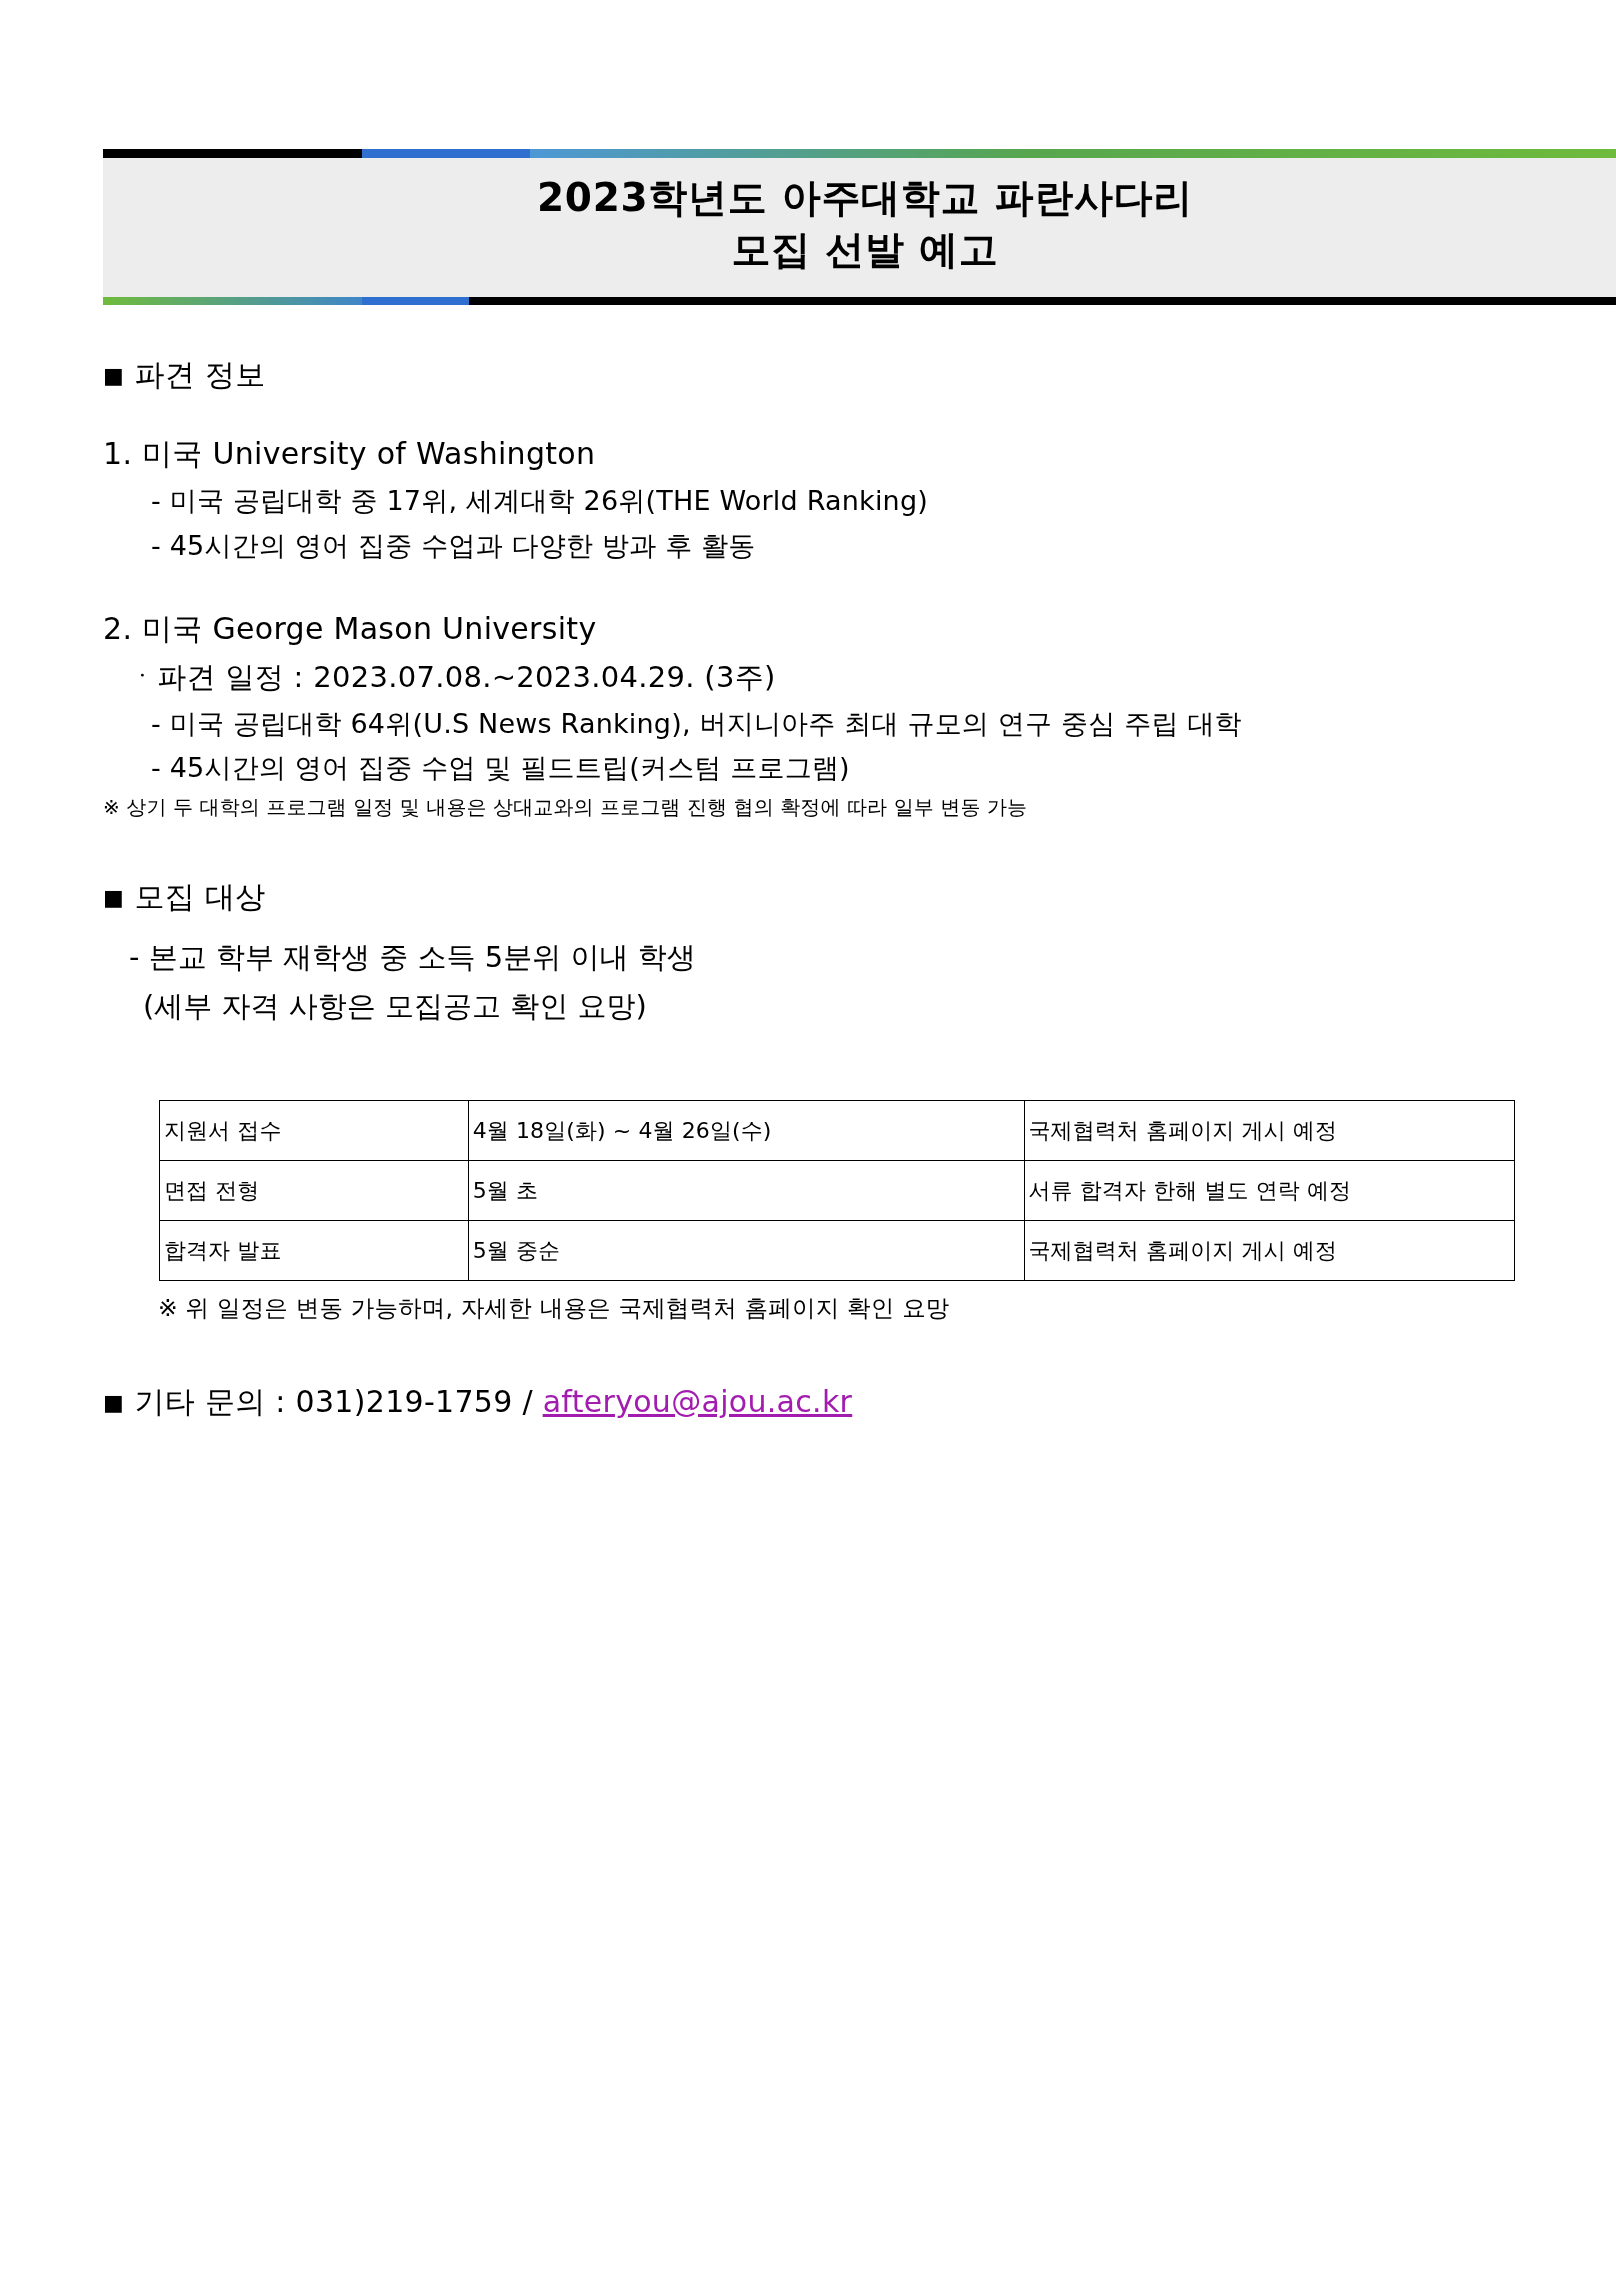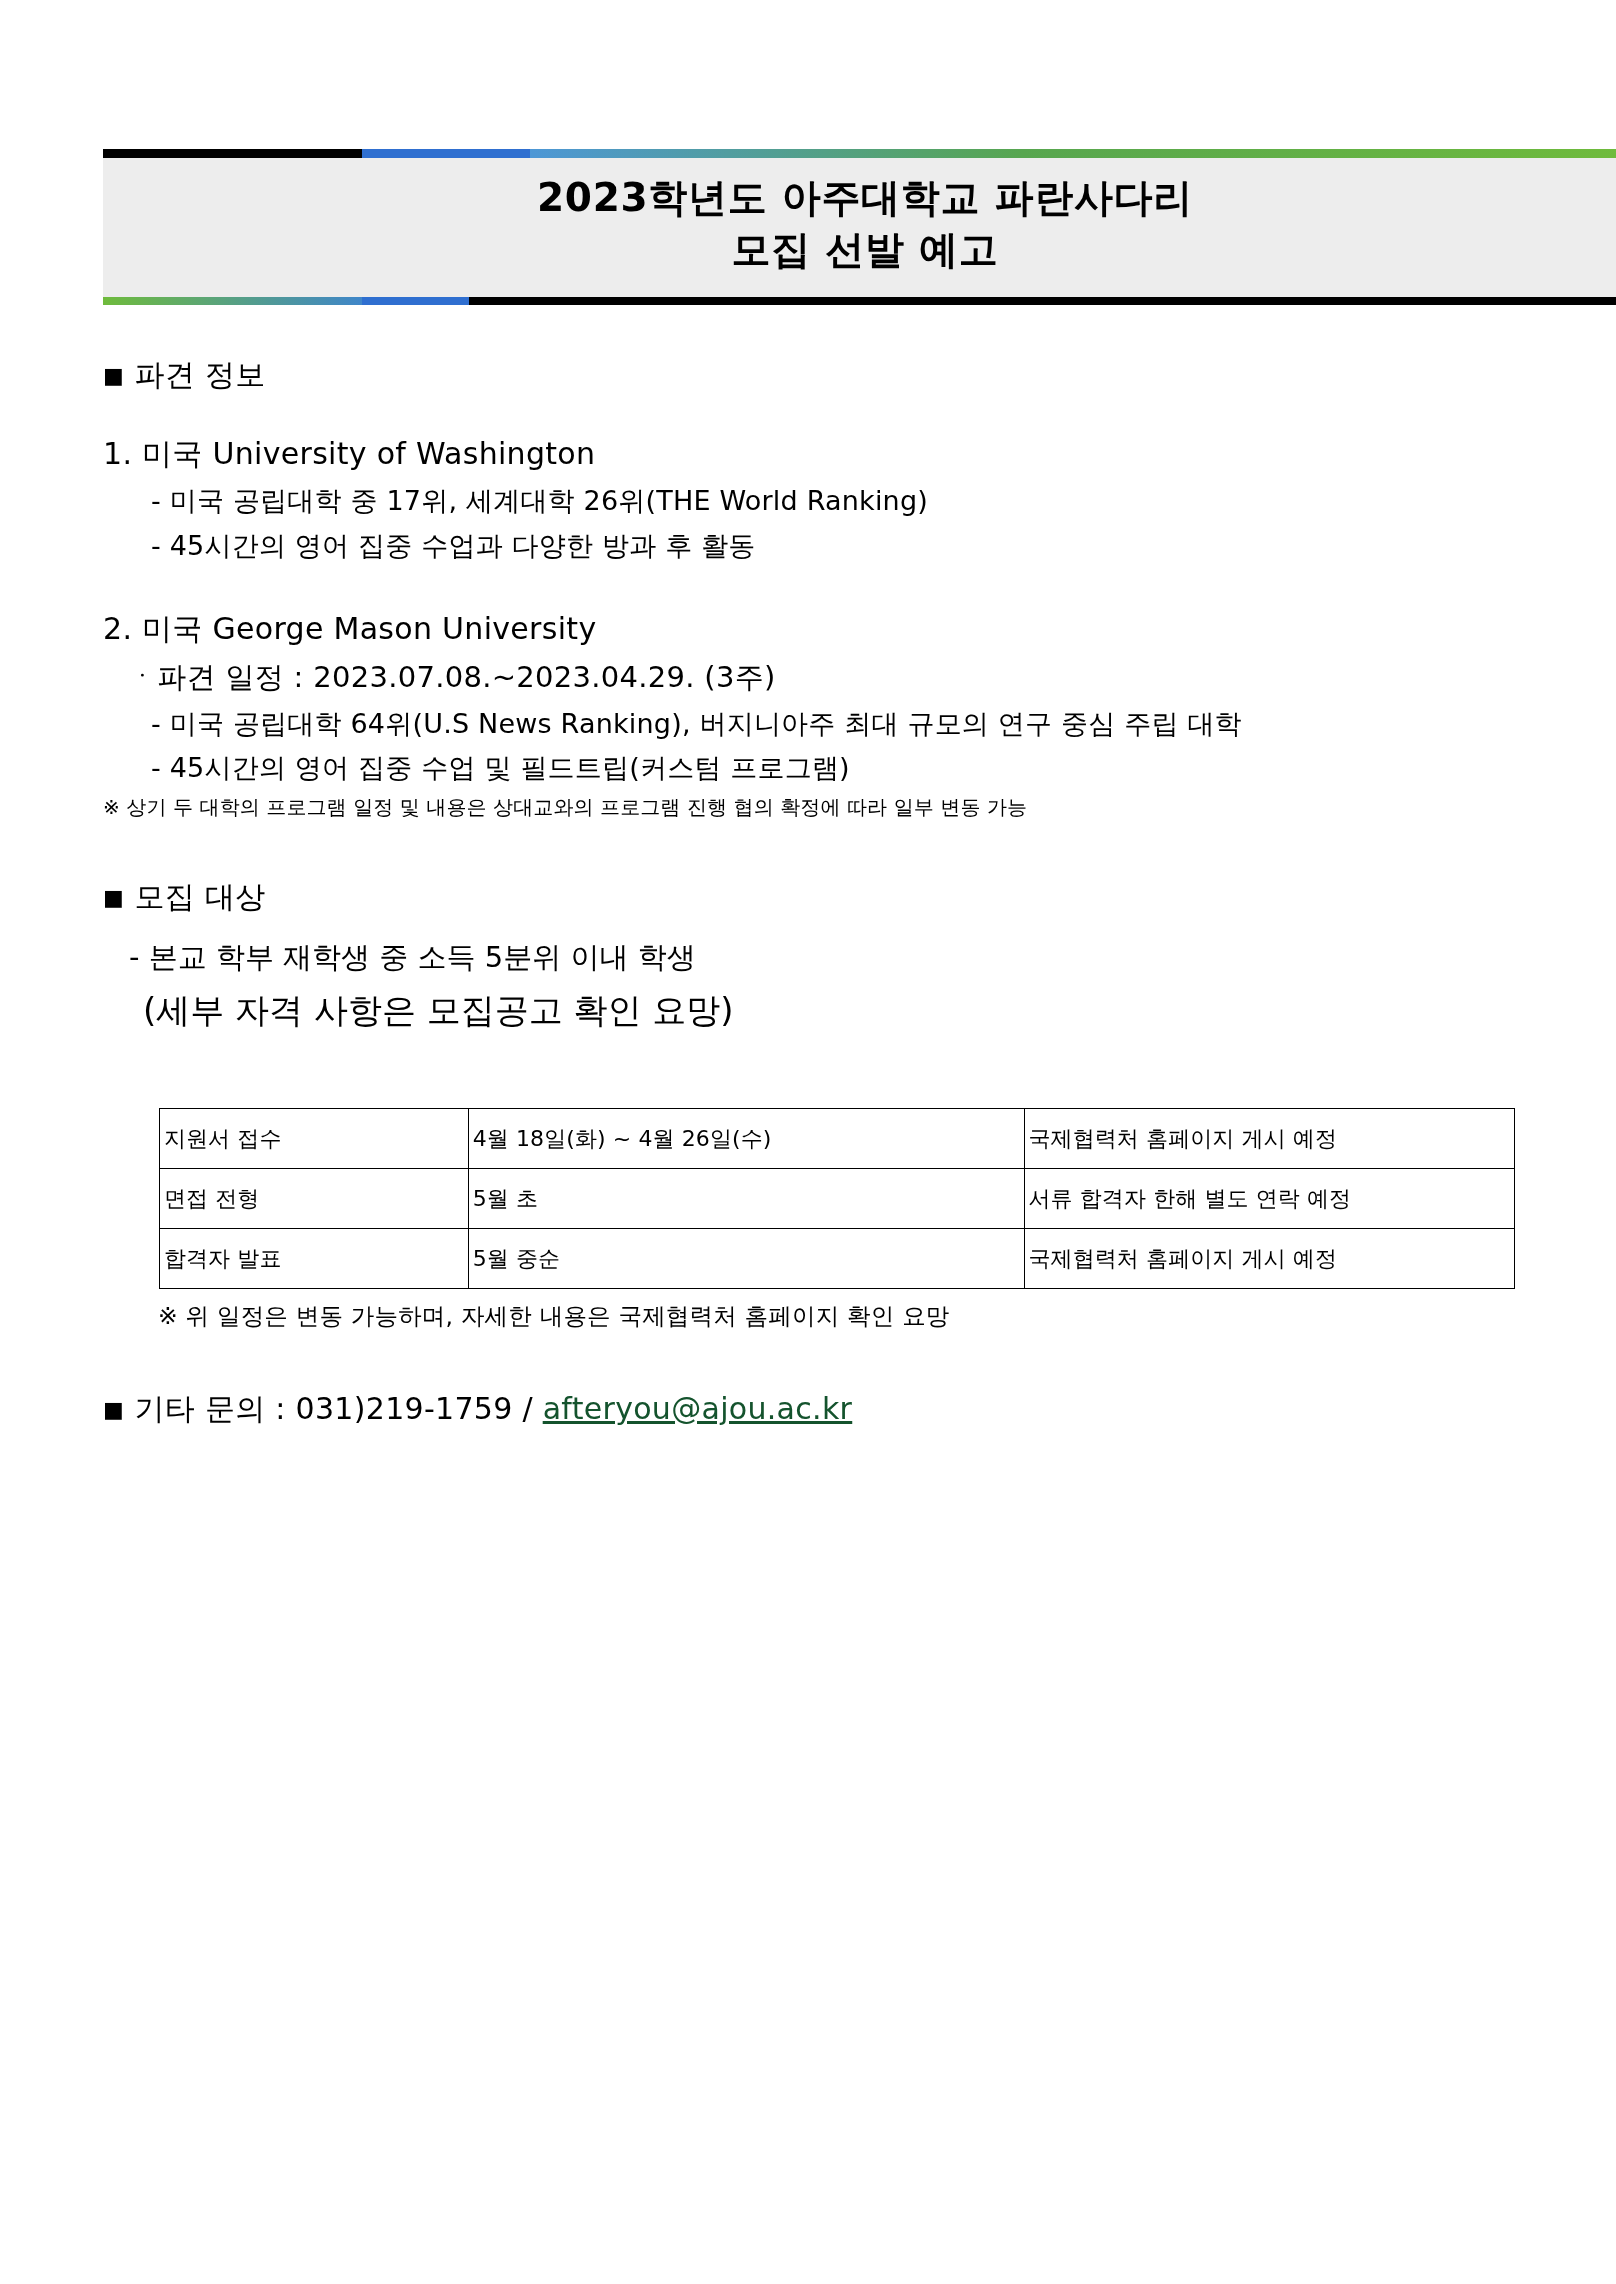--- a/index.html
+++ b/index.html
@@ -100,21 +100,21 @@
     font-size: 20px;
     margin: 3.9px 0 0 0;
     letter-spacing: 0.1px;
   }
   .plain-dash {
     font-size: 29px;
     margin: 0 0 5.2px 0;
     padding-left: 26px;
   }
   .plain-paren {
-    font-size: 34px;
+    font-size: 29px;
     margin: 0 0 5.2px 0;
     padding-left: 40px;
   }
 
   
   table.schedule {
     border-collapse: collapse;
     margin: 14.3px 0 0 56px;
     width: 1329px;
     table-layout: fixed;
@@ -139,21 +139,21 @@
     font-size: 30px;
     margin: 0;
     letter-spacing: 0.3px;
   }
   .contact-line .sq {
     font-size: 22px;
     vertical-align: 2px;
     margin-right: 10.4px;
   }
   .email-link {
-    color: #14532d;
+    color: #a21caf;
     text-decoration: underline;
   }
 </style>
 </head>
 <body>
 
 <div class="page">
 
   <div class="header-wrap">
     <div class="rule rule-top">

